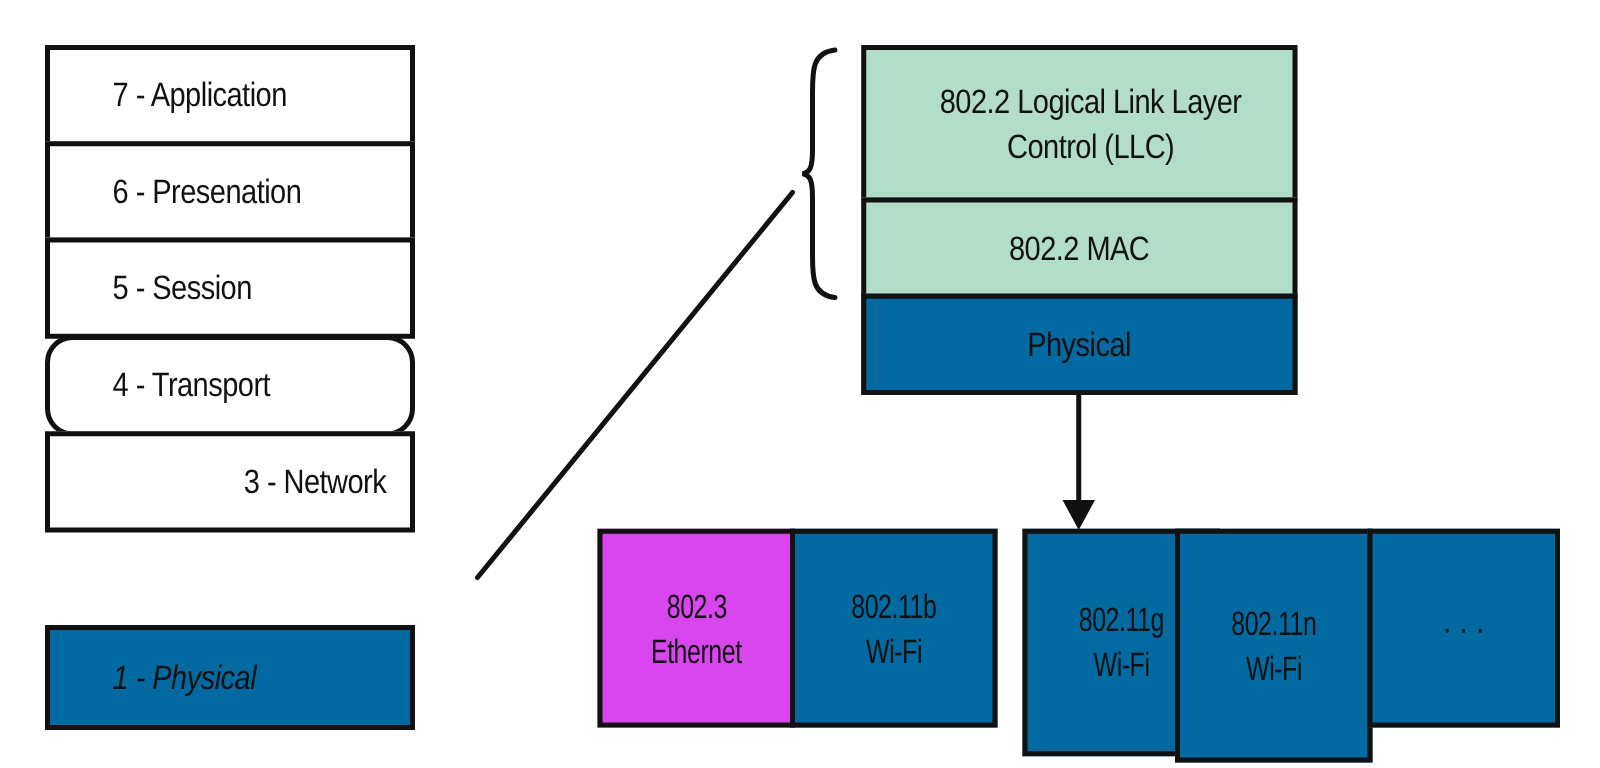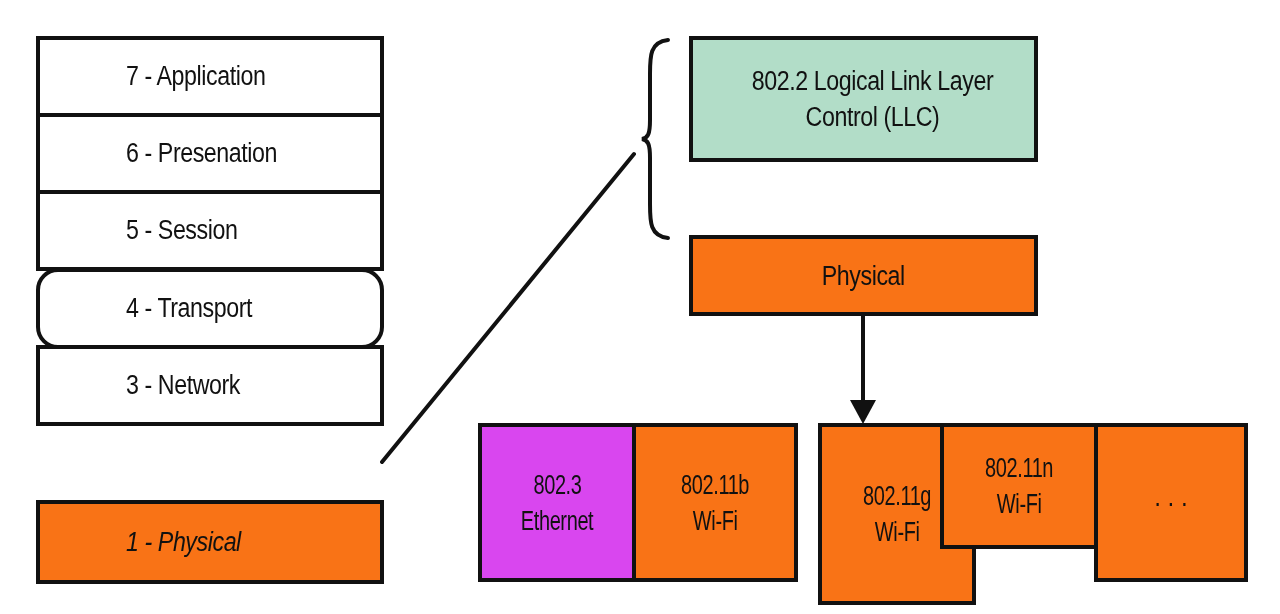--- a/index.html
+++ b/index.html
@@ -5,23 +5,23 @@
     html, body { margin: 0; padding: 0; background: #ffffff; }
     body { width: 1280px; height: 614px; position: relative; overflow: hidden;
            font-family: "Liberation Sans", sans-serif; color: #111; }
     .stack { position: absolute; box-sizing: border-box; }
     .cell { position: absolute; box-sizing: border-box; border: 4px solid #111;
             display: flex; align-items: center; font-size: 27px; letter-spacing: -0.5px;
             transform-origin: left center; }
     .cell span { display: inline-block; transform: scaleX(0.86); transform-origin: left center; white-space: nowrap; }
     .cell.center { justify-content: center; text-align: center; }
     .cell.center span { transform-origin: center center; white-space: normal; line-height: 36px; }
-    .osi .cell { left: 0; width: 348px; height: 81px; padding-left: 86px; }
+    .osi .cell { left: 0; width: 296px; height: 81px; padding-left: 50px; }
     .green { background: #b2ddc8; }
-    .peach { background: #f97316; }
+    .peach { background: #0369a1; }
     .pink  { background: #d946ef; }
     .white { background: #ffffff; }
     svg.overlay { position: absolute; left: 0; top: 0; pointer-events: none; }
   </style>
 </head>
 <body>
 
 <svg class="overlay" width="1280" height="614">
   <line x1="382" y1="462" x2="634" y2="154" stroke="#111" stroke-width="4" stroke-linecap="round"></line>
   <path d="M668,40 C650,42 650,56 650,74 L650,120 C650,134 648,138 642,139 C648,140 650,144 650,158 L650,204 C650,222 650,236 668,238" fill="none" stroke="#111" stroke-width="4" stroke-linecap="round"></path>
@@ -35,46 +35,49 @@
   </div>
   <div class="cell white" style="top:77px;text-align:center;">
     <span>6 - Presenation</span>
   </div>
   <div class="cell white" style="top:154px;">
     <span>5 - Session</span>
   </div>
   <div class="cell white" style="top:232px;border-radius:22px;">
     <span>4 - Transport</span>
   </div>
-  <div class="cell white" style="top:309px;">
+  <div class="cell white" style="top:309px;justify-content:flex-end;">
     <span>3 - Network</span>
   </div>
   <div class="cell peach" style="top:464px; height:84px;font-style:italic;">
     <span>1 - Physical</span>
   </div>
 </div>
 
 <div class="stack" style="left:689px; top:36px; width:349px; height:280px;">
   <div class="cell center green" style="left:0; top:0; width:349px; height:126px;padding-left:18px;">
     <span style="width:330px;">802.2 Logical Link Layer Control (LLC)</span>
+  </div>
+  <div class="cell center green" style="left:0; top:122px; width:349px; height:81px;">
+    <span>802.2 MAC</span>
   </div>
   <div class="cell center peach" style="left:0; top:199px; width:349px; height:81px;">
     <span>Physical</span>
   </div>
 </div>
 
 <div class="stack" style="left:478px; top:423px; width:770px; height:159px;">
   <div class="cell center pink" style="left:0; top:0; width:158px; height:159px;">
     <span><span>802.3</span><br><span>Ethernet</span></span>
   </div>
   <div class="cell center peach" style="left:154px; top:0; width:166px; height:159px;">
     <span><span>802.11b</span><br><span>Wi-Fi</span></span>
   </div>
   <div class="cell center peach" style="left:308px; top:0; width:158px; height:182px;margin-left:32px;">
     <span><span>802.11g</span><br><span>Wi-Fi</span></span>
   </div>
-  <div class="cell center peach" style="left:462px; top:0; width:158px; height:126px;">
+  <div class="cell center peach" style="left:462px; top:0; width:158px; height:187px;">
     <span><span>802.11n</span><br><span>Wi-Fi</span></span>
   </div>
   <div class="cell center peach" style="left:616px; top:0; width:154px; height:159px;">
     <span>· · ·</span>
   </div>
 </div>
 
 </body></html>

